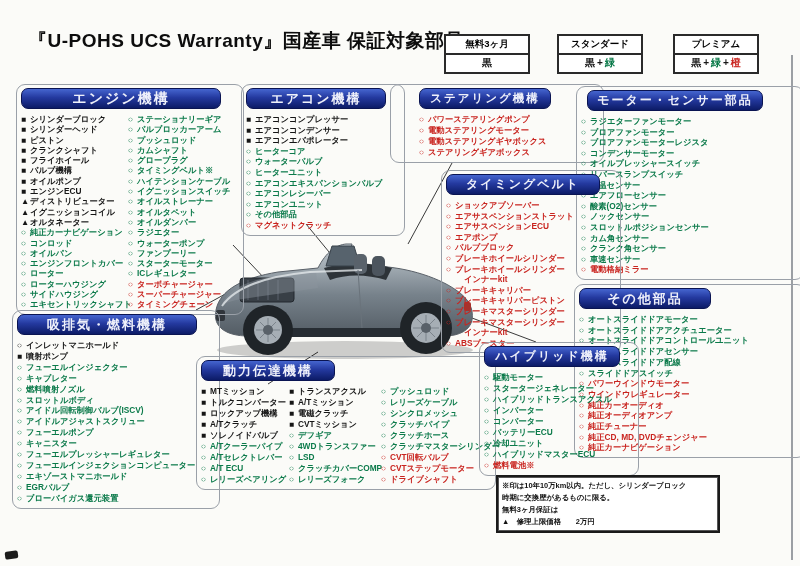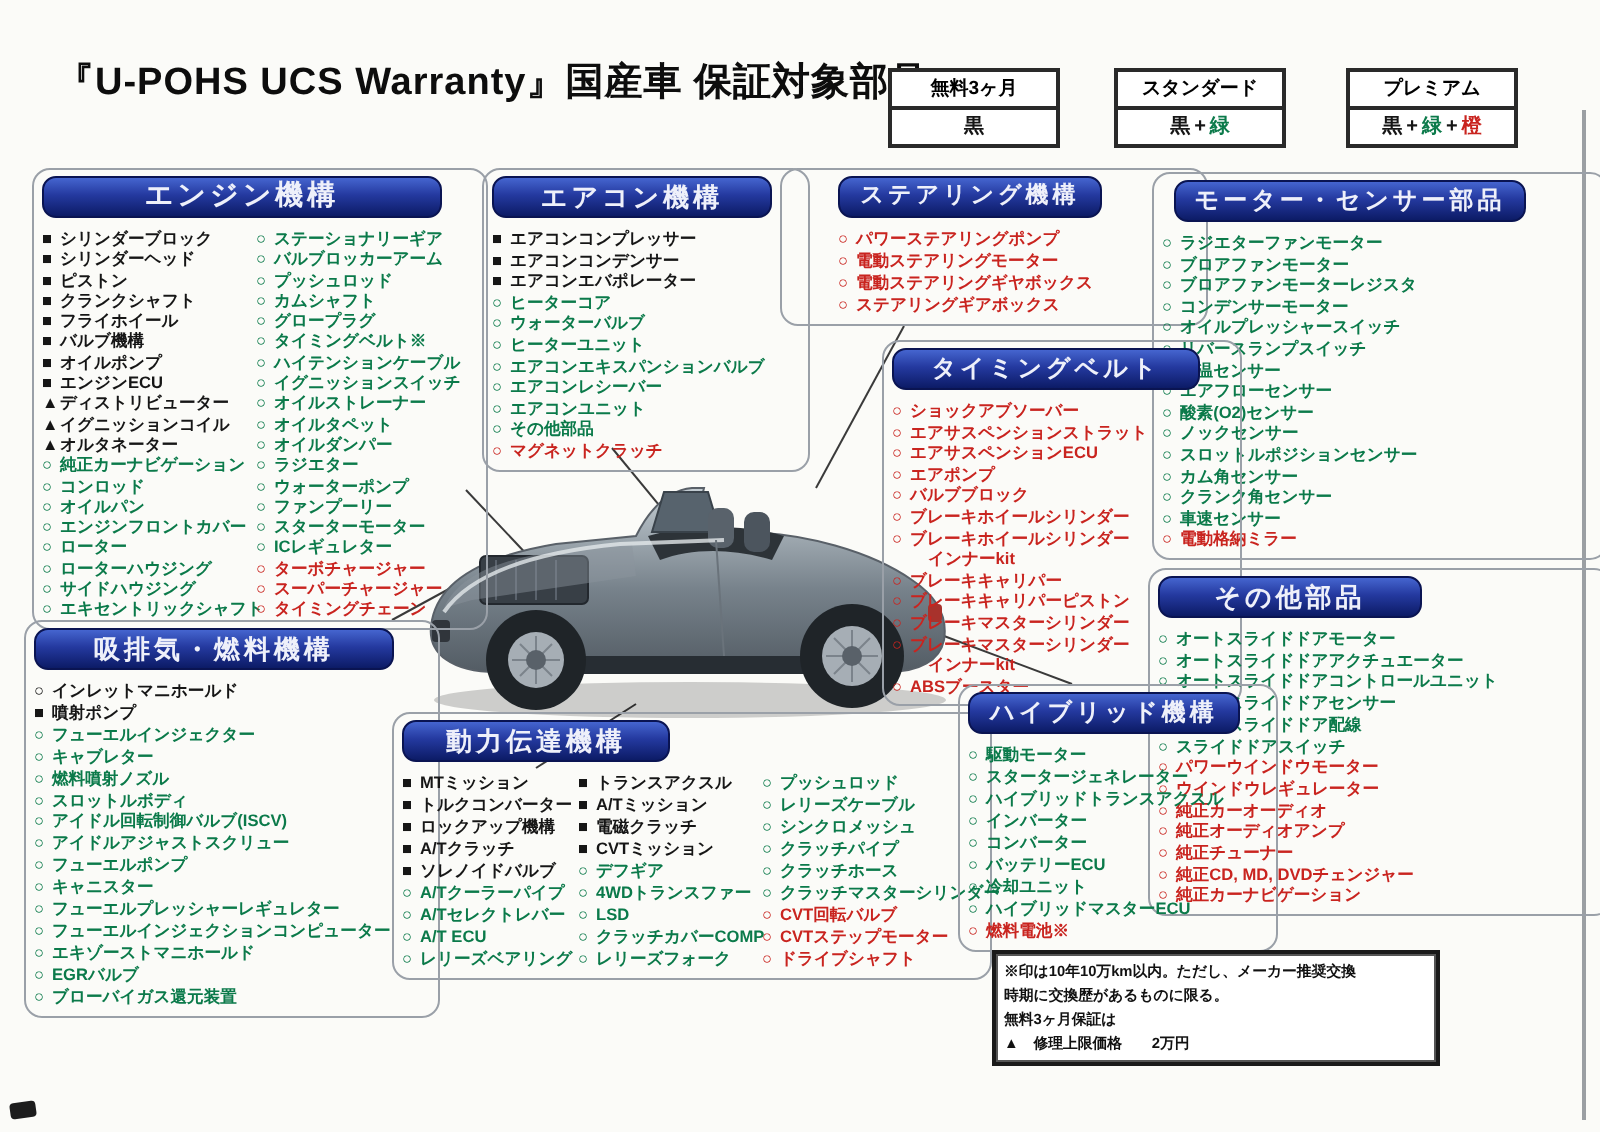--- a/index.html
+++ b/index.html
@@ -784,20 +784,20 @@
         </div>
         <div class="item" style="color: rgb(201, 36, 31);">
           <span class="mk">○</span>
           <span>燃料電池※</span>
         </div>
       </div>
     </div>
 </div>
 
 <div class="note">
-    <div class="note-line">※印は10年10万km以内。ただし、メーカー推奨交換</div>
+    <div class="note-line">※印は10年10万km以内。ただし、シリンダーブロック</div>
     <div class="note-line">時期に交換歴があるものに限る。</div>
     <div class="note-line">無料3ヶ月保証は</div>
     <div class="note-line">▲　修理上限価格　　2万円</div>
   </div>
 
 <div class="scan-edge"></div>
 <div class="scan-mark"></div>
 
 </body></html>

